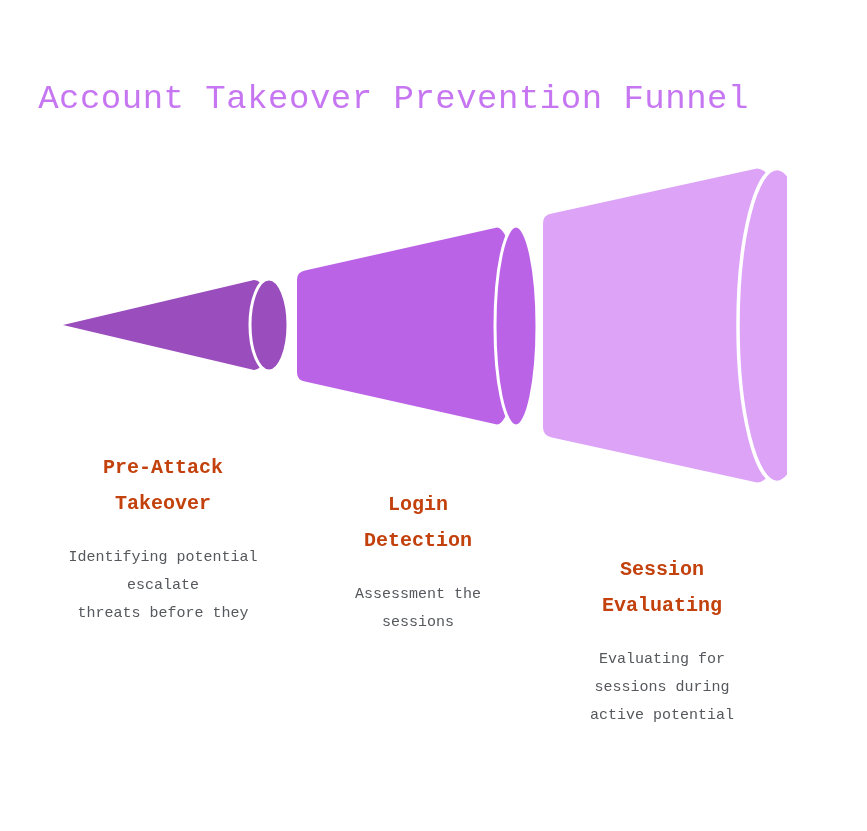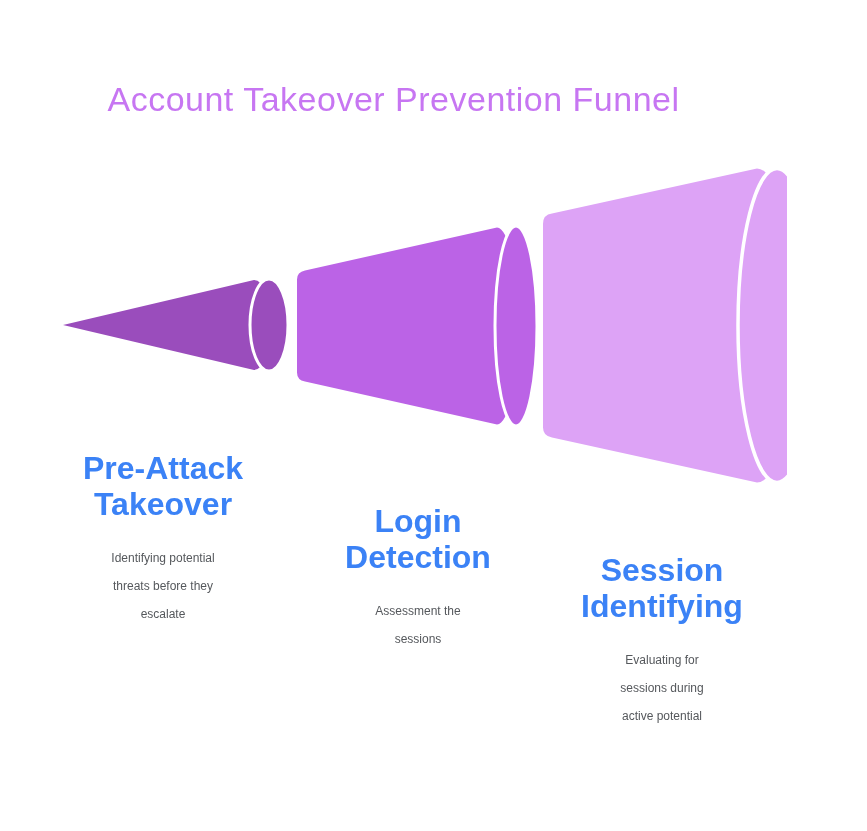--- a/index.html
+++ b/index.html
@@ -2,55 +2,55 @@
 <html><head>
 <meta charset="utf-8">
 <style>
   html, body { margin: 0; padding: 0; background: #ffffff; }
   #canvas {
     position: relative;
     width: 787px;
     height: 831px;
     background: #ffffff;
     overflow: hidden;
-    font-family: Liberation Sans, sans-serif;
+    font-family: Liberation Mono, monospace;
   }
   .diagram-title {
     position: absolute;
     left: 0; right: 0;
     top: 80px;
     text-align: center;
     font-size: 34px;
     font-weight: 500;
     letter-spacing: 0.5px;
     color: #c776f2;
   }
   #funnel-svg {
     position: absolute;
     left: 0; top: 0;
   }
   .stage {
     position: absolute;
     text-align: center;
   }
   .stage-heading {
-    font-size: 32px;
+    font-size: 20px;
     font-weight: 700;
     line-height: 36px;
-    color: #3b82f6;
+    color: #c2410c;
   }
   .stage-desc {
     margin-top: 22px;
-    font-size: 12px;
+    font-size: 15px;
     font-weight: 400;
     line-height: 28px;
     color: #55585c;
   }
   .stage1 { left: 33px;  top: 450px; width: 260px; }
-  .stage2 { left: 293px; top: 503px; width: 250px; }
+  .stage2 { left: 293px; top: 487px; width: 250px; }
   .stage3 { left: 540px; top: 552px; width: 244px; }
 </style>
 </head>
 <body>
 
 <div id="canvas">
 
   <div class="diagram-title">Account Takeover Prevention Funnel</div>
 
   <svg id="funnel-svg" width="867" height="831" viewBox="0 0 867 831">
@@ -71,40 +71,40 @@
     </g>
   </svg>
 
   <div class="stage stage1">
     <div class="stage-heading">
       <div>Pre-Attack</div>
       <div>Takeover</div>
     </div>
     <div class="stage-desc">
       <div>Identifying potential</div>
+      <div>escalate</div>
       <div>threats before they</div>
-      <div>escalate</div>
     </div>
   </div>
 
   <div class="stage stage2">
     <div class="stage-heading">
       <div>Login</div>
       <div>Detection</div>
     </div>
     <div class="stage-desc">
       <div>Assessment the</div>
       <div>sessions</div>
     </div>
   </div>
 
   <div class="stage stage3">
     <div class="stage-heading">
       <div>Session</div>
-      <div>Identifying</div>
+      <div>Evaluating</div>
     </div>
     <div class="stage-desc">
       <div>Evaluating for</div>
       <div>sessions during</div>
       <div>active potential</div>
     </div>
   </div>
 
 </div>
 

